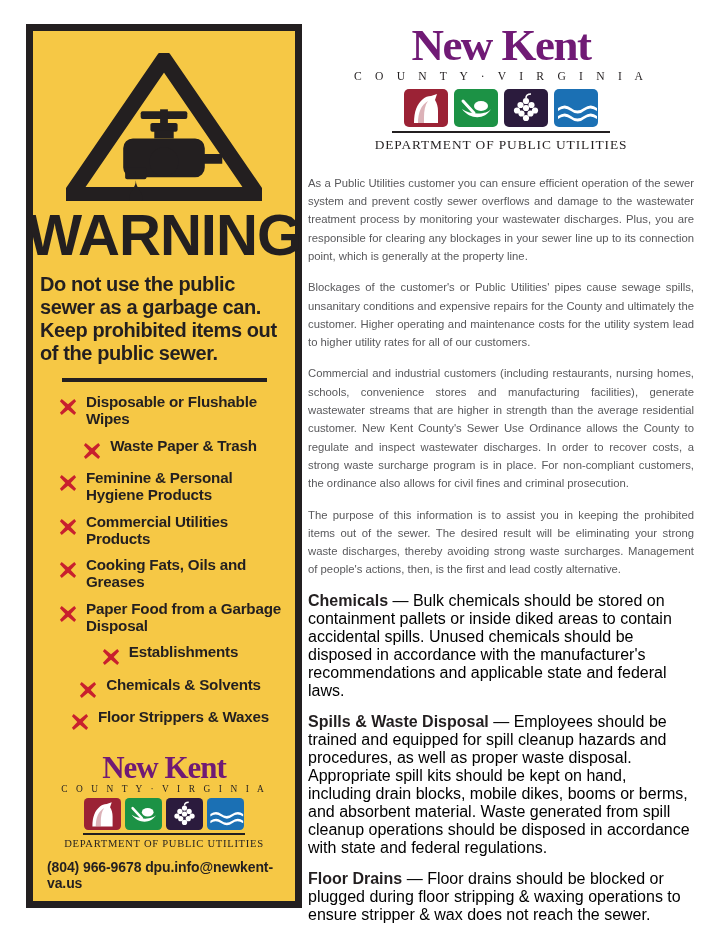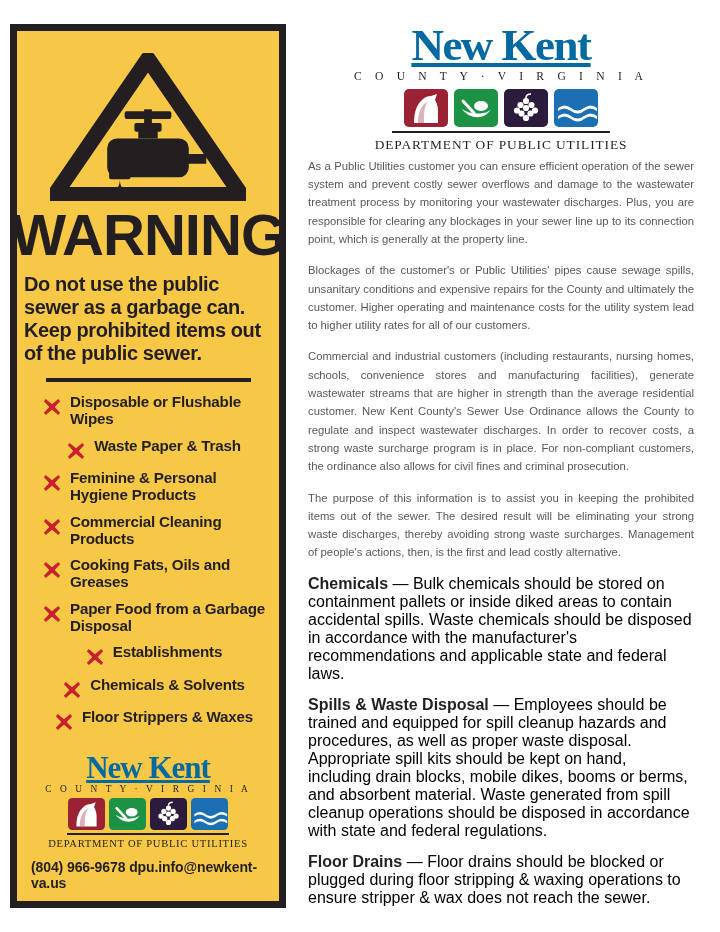--- a/index.html
+++ b/index.html
@@ -5,21 +5,21 @@
   * { box-sizing: border-box; margin: 0; padding: 0; }
   html, body {
     width: 720px; height: 932px;
     background: #ffffff;
     font-family: "Liberation Sans", sans-serif;
   }
   .page { position: relative; width: 720px; height: 932px; overflow: hidden; }
 
   
   .warning-panel {
-    position: absolute; left: 10px; top: 24px;
+    position: absolute; left: 26px; top: 24px;
     width: 276px; height: 884px;
     background: #231f20;
     padding: 7px;
   }
   .warning-inner {
     width: 100%; height: 100%;
     background: #f6c845;
     display: flex; flex-direction: column;
     align-items: center;
     padding: 18px 14px 10px 14px;
@@ -62,24 +62,23 @@
     color: #231f20;
     margin-left: 9px;
     letter-spacing: -0.2px;
   }
 
   
   .logo { display: flex; flex-direction: column; align-items: center; }
   .logo-name {
     font-family: "Liberation Serif", serif;
     font-weight: bold;
-    color: #0369a1;
+    color: #701a75;
     line-height: 0.95;
     letter-spacing: -1px;
-    text-decoration: underline;
   }
   .logo-sub {
     font-family: "Liberation Serif", serif;
     color: #231f20;
     font-weight: normal;
   }
   .logo-squares { display: flex; }
   .logo-dept {
     font-family: "Liberation Serif", serif;
     color: #231f20;
@@ -103,21 +102,21 @@
   .right { position: absolute; left: 308px; top: 24px; width: 386px; }
 
   .head-logo { align-items: center; margin-bottom: 0; }
   .head-logo .logo-name { font-size: 45px; letter-spacing: -1.5px; }
   .head-logo .logo-sub { font-size: 11.6px; letter-spacing: 5.2px; margin-top: 3px; }
   .head-logo .logo-squares { margin-top: 6px; gap: 6px; }
   .head-logo .sq { width: 44px; height: 38px; }
   .head-logo .logo-rule { width: 218px; height: 2px; margin-top: 4px; }
   .head-logo .logo-dept { font-size: 13.4px; letter-spacing: 0.9px; margin-top: 4px; }
 
-  .body-copy { margin-top: 4px; }
+  .body-copy { margin-top: 21px; }
   .body-copy p {
     font-size: 11.3px;
     line-height: 1.62;
     color: #58585b;
     text-align: justify;
     margin-bottom: 13px;
   }
   .section-title {
     text-align: center;
     font-weight: bold;
@@ -173,21 +172,21 @@
         <div class="item">
           <svg class="xmark" viewBox="0 0 20 20">
               <path d="M3 1 L10 7 L17 1 L19 3.5 L13 10 L19 16.5 L17 19 L10 13 L3 19 L1 16.5 L7 10 L1 3.5 Z" fill="#c8202e"></path>
             </svg>
           <div class="item-label">Feminine &amp; Personal Hygiene Products</div>
         </div>
         <div class="item">
           <svg class="xmark" viewBox="0 0 20 20">
               <path d="M3 1 L10 7 L17 1 L19 3.5 L13 10 L19 16.5 L17 19 L10 13 L3 19 L1 16.5 L7 10 L1 3.5 Z" fill="#c8202e"></path>
             </svg>
-          <div class="item-label">Commercial Cleaning Products</div>
+          <div class="item-label">Commercial Utilities Products</div>
         </div>
         <div class="item">
           <svg class="xmark" viewBox="0 0 20 20">
               <path d="M3 1 L10 7 L17 1 L19 3.5 L13 10 L19 16.5 L17 19 L10 13 L3 19 L1 16.5 L7 10 L1 3.5 Z" fill="#c8202e"></path>
             </svg>
           <div class="item-label">Cooking Fats, Oils and Greases</div>
         </div>
         <div class="item">
           <svg class="xmark" viewBox="0 0 20 20">
               <path d="M3 1 L10 7 L17 1 L19 3.5 L13 10 L19 16.5 L17 19 L10 13 L3 19 L1 16.5 L7 10 L1 3.5 Z" fill="#c8202e"></path>
@@ -302,21 +301,21 @@
 
     <div class="body-copy">
       <p>As a Public Utilities customer you can ensure efficient operation of the sewer system and prevent costly sewer overflows and damage to the wastewater treatment process by monitoring your wastewater discharges. Plus, you are responsible for clearing any blockages in your sewer line up to its connection point, which is generally at the property line.</p>
       <p>Blockages of the customer's or Public Utilities' pipes cause sewage spills, unsanitary conditions and expensive repairs for the County and ultimately the customer. Higher operating and maintenance costs for the utility system lead to higher utility rates for all of our customers.</p>
       <p>Commercial and industrial customers (including restaurants, nursing homes, schools, convenience stores and manufacturing facilities), generate wastewater streams that are higher in strength than the average residential customer. New Kent County's Sewer Use Ordinance allows the County to regulate and inspect wastewater discharges. In order to recover costs, a strong waste surcharge program is in place. For non-compliant customers, the ordinance also allows for civil fines and criminal prosecution.</p>
       <p>The purpose of this information is to assist you in keeping the prohibited items out of the sewer. The desired result will be eliminating your strong waste discharges, thereby avoiding strong waste surcharges. Management of people's actions, then, is the first and lead costly alternative.</p>
     </div>
 
 
     <p class="sub-para">
-      <b>Chemicals</b><span> — </span><span>Bulk chemicals should be stored on containment pallets or inside diked areas to contain accidental spills. Waste chemicals should be disposed in accordance with the manufacturer's recommendations and applicable state and federal laws.</span>
+      <b>Chemicals</b><span> — </span><span>Bulk chemicals should be stored on containment pallets or inside diked areas to contain accidental spills. Unused chemicals should be disposed in accordance with the manufacturer's recommendations and applicable state and federal laws.</span>
     </p>
     <p class="sub-para">
       <b>Spills &amp; Waste Disposal</b><span> — </span><span>Employees should be trained and equipped for spill cleanup hazards and procedures, as well as proper waste disposal. Appropriate spill kits should be kept on hand, including drain blocks, mobile dikes, booms or berms, and absorbent material. Waste generated from spill cleanup operations should be disposed in accordance with state and federal regulations.</span>
     </p>
     <p class="sub-para">
       <b>Floor Drains</b><span> — </span><span>Floor drains should be blocked or plugged during floor stripping &amp; waxing operations to ensure stripper &amp; wax does not reach the sewer.</span>
     </p>
 
   </div>
 </div>

